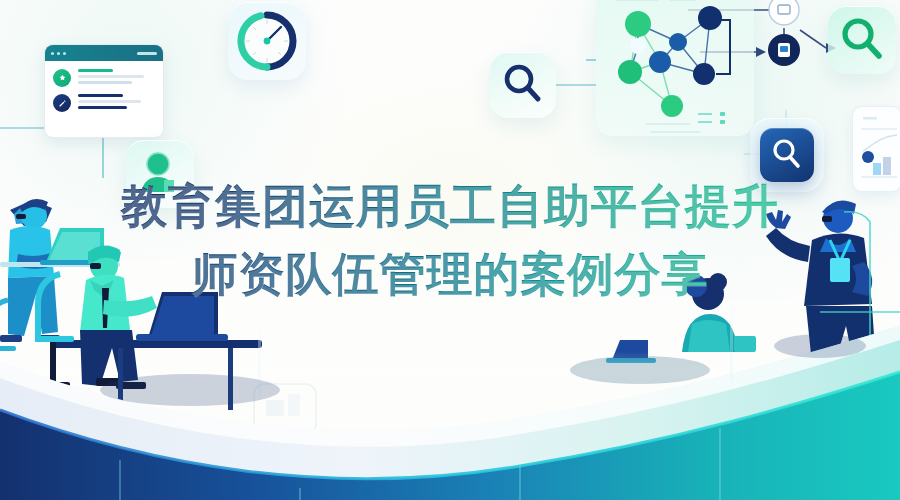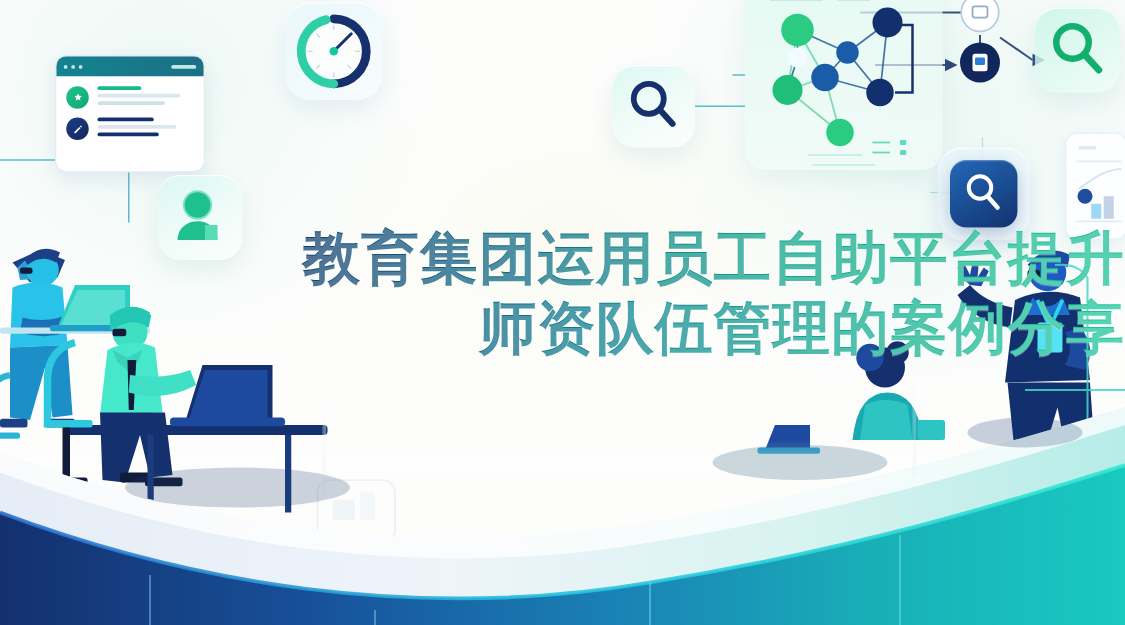--- a/index.html
+++ b/index.html
@@ -30,41 +30,42 @@
   }
   .wash-c {
     left: 250px; top: 60px; width: 420px; height: 260px;
     background: radial-gradient(ellipse at 50% 50%, rgba(250,250,240,.7), rgba(255,255,255,0) 72%);
   }
 
   
   #title-block {
     position: absolute;
     left: 0; right: 0; top: 178px;
-    text-align: right;
+    text-align: center;
     z-index: 40;
     pointer-events: none;
   }
   .title-line {
     font-size: 46px;
     font-weight: bold;
     letter-spacing: 1px;
     line-height: 56px;
     white-space: nowrap;
     background: linear-gradient(90deg, #16305f 0%, #15376b 22%, #0f6f86 48%, #12a38b 68%, #17b98e 86%, #1ec39a 100%);
     -webkit-background-clip: text;
     background-clip: text;
     color: transparent;
     -webkit-text-fill-color: transparent;
     text-shadow: 0 1px 0 rgba(255,255,255,.25);
   }
   .title-line.l2 {
     background: linear-gradient(90deg, #17335f 0%, #154a78 28%, #0e8390 55%, #16b091 78%, #1fc79c 100%);
     -webkit-background-clip: text;
     background-clip: text;
+    margin-top: 12px;
     -webkit-text-fill-color: transparent;
   }
 
   
   .tile {
     border-radius: 18px;
     background: linear-gradient(150deg, rgba(219,248,241,.92), rgba(236,252,248,.72) 55%, rgba(255,255,255,.55));
     box-shadow: 0 8px 20px rgba(120,190,190,.18), inset 0 1px 0 rgba(255,255,255,.9);
   }
   .tile-soft {

